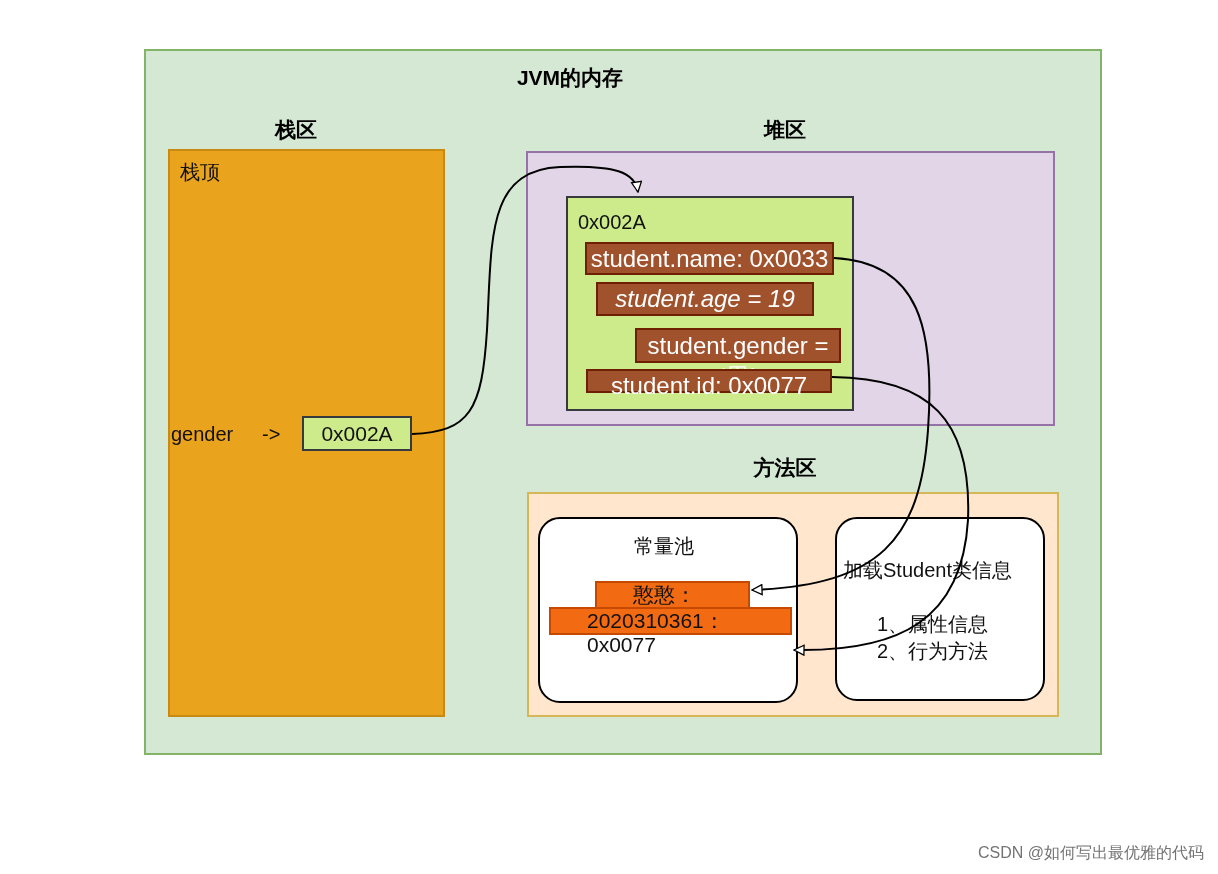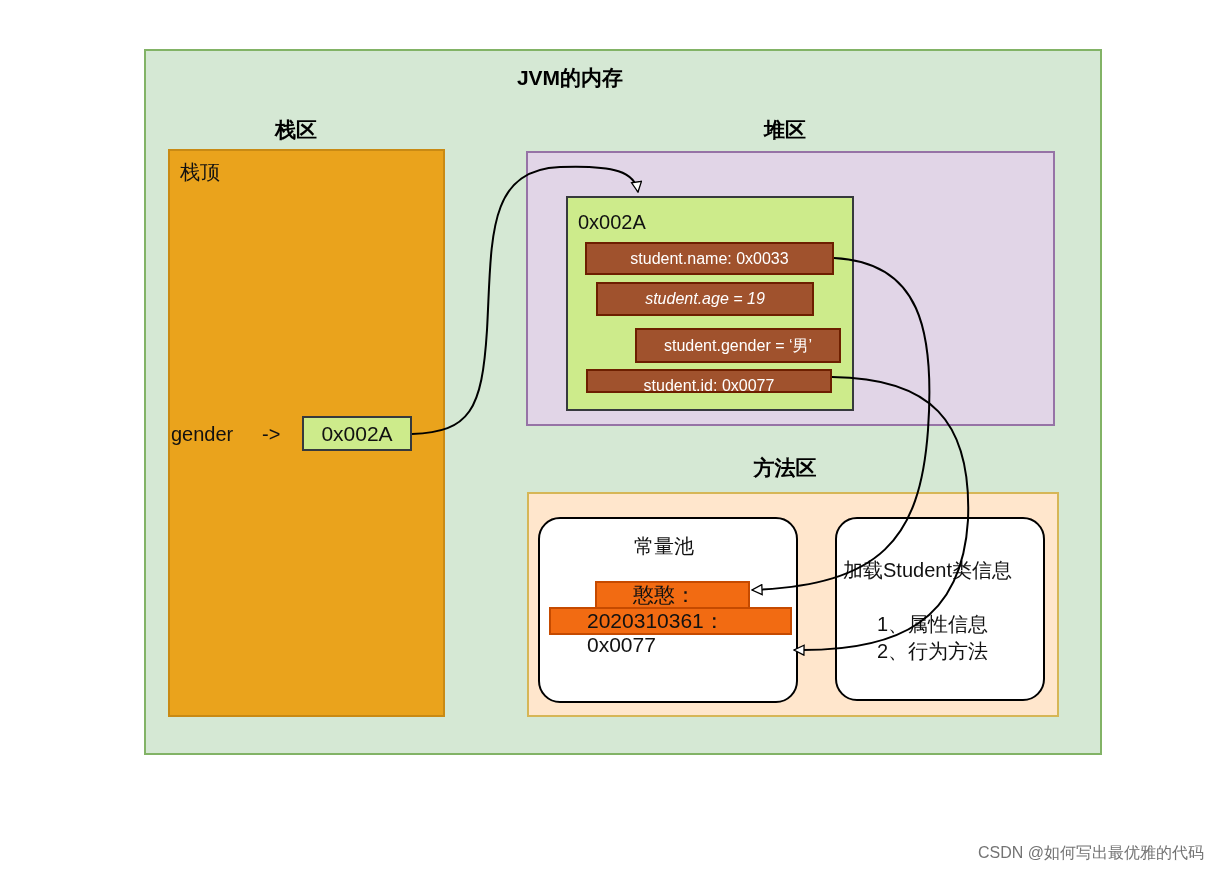--- a/index.html
+++ b/index.html
@@ -4,21 +4,21 @@
 <style>
   html, body { margin: 0; padding: 0; background: #ffffff; }
   body { width: 1218px; height: 874px; position: relative; overflow: hidden; font-family: "Liberation Sans", "DejaVu Sans", sans-serif; }
   .abs { position: absolute; }
   #jvm { left: 144px; top: 49px; width: 958px; height: 706px; background: #d5e8d4; border: 2px solid #82b366; box-sizing: border-box; }
   .title { font-weight: bold; font-size: 21px; color: #000; text-align: center; }
   #stack { left: 168px; top: 149px; width: 277px; height: 568px; background: #eaa31c; border: 2px solid #c98a14; box-sizing: border-box; }
   #heap { left: 526px; top: 151px; width: 529px; height: 275px; background: #e1d5e7; border: 2px solid #9673a6; box-sizing: border-box; }
   #method { left: 527px; top: 492px; width: 532px; height: 225px; background: #ffe6cc; border: 2px solid #d6b656; box-sizing: border-box; }
   #object { left: 566px; top: 196px; width: 288px; height: 215px; background: #cdeb8b; border: 2px solid #36393d; box-sizing: border-box; }
-  .field { background: #a0522d; border: 2px solid #6d1f00; box-sizing: border-box; color: #fff; font-size: 16px; text-align: center; line-height: 26px; }
+  .field { background: #a0522d; border: 2px solid #6d1f00; box-sizing: border-box; color: #fff; font-size: 24px; text-align: center; line-height: 26px; }
   .pool-item { background: #f26b12; border: 2px solid #c54a00; box-sizing: border-box; color: #111; font-size: 21px; text-align: left; line-height: 24px; padding-left: 36px; }
   .rounded { background: #fff; border: 2px solid #000; border-radius: 22px; box-sizing: border-box; }
   .txt { font-size: 20px; color: #111; white-space: nowrap; }
   #ptr-box { left: 302px; top: 416px; width: 110px; height: 35px; background: #cdeb8b; border: 2px solid #36393d; box-sizing: border-box; font-size: 21px; text-align: center; line-height: 31px; color: #111; }
   #watermark { right: 14px; top: 843px; font-size: 16px; color: #737373; text-align: center; }
   svg#arrows { position: absolute; left: 0; top: 0; pointer-events: none; }
 </style>
 </head>
 <body>
 

